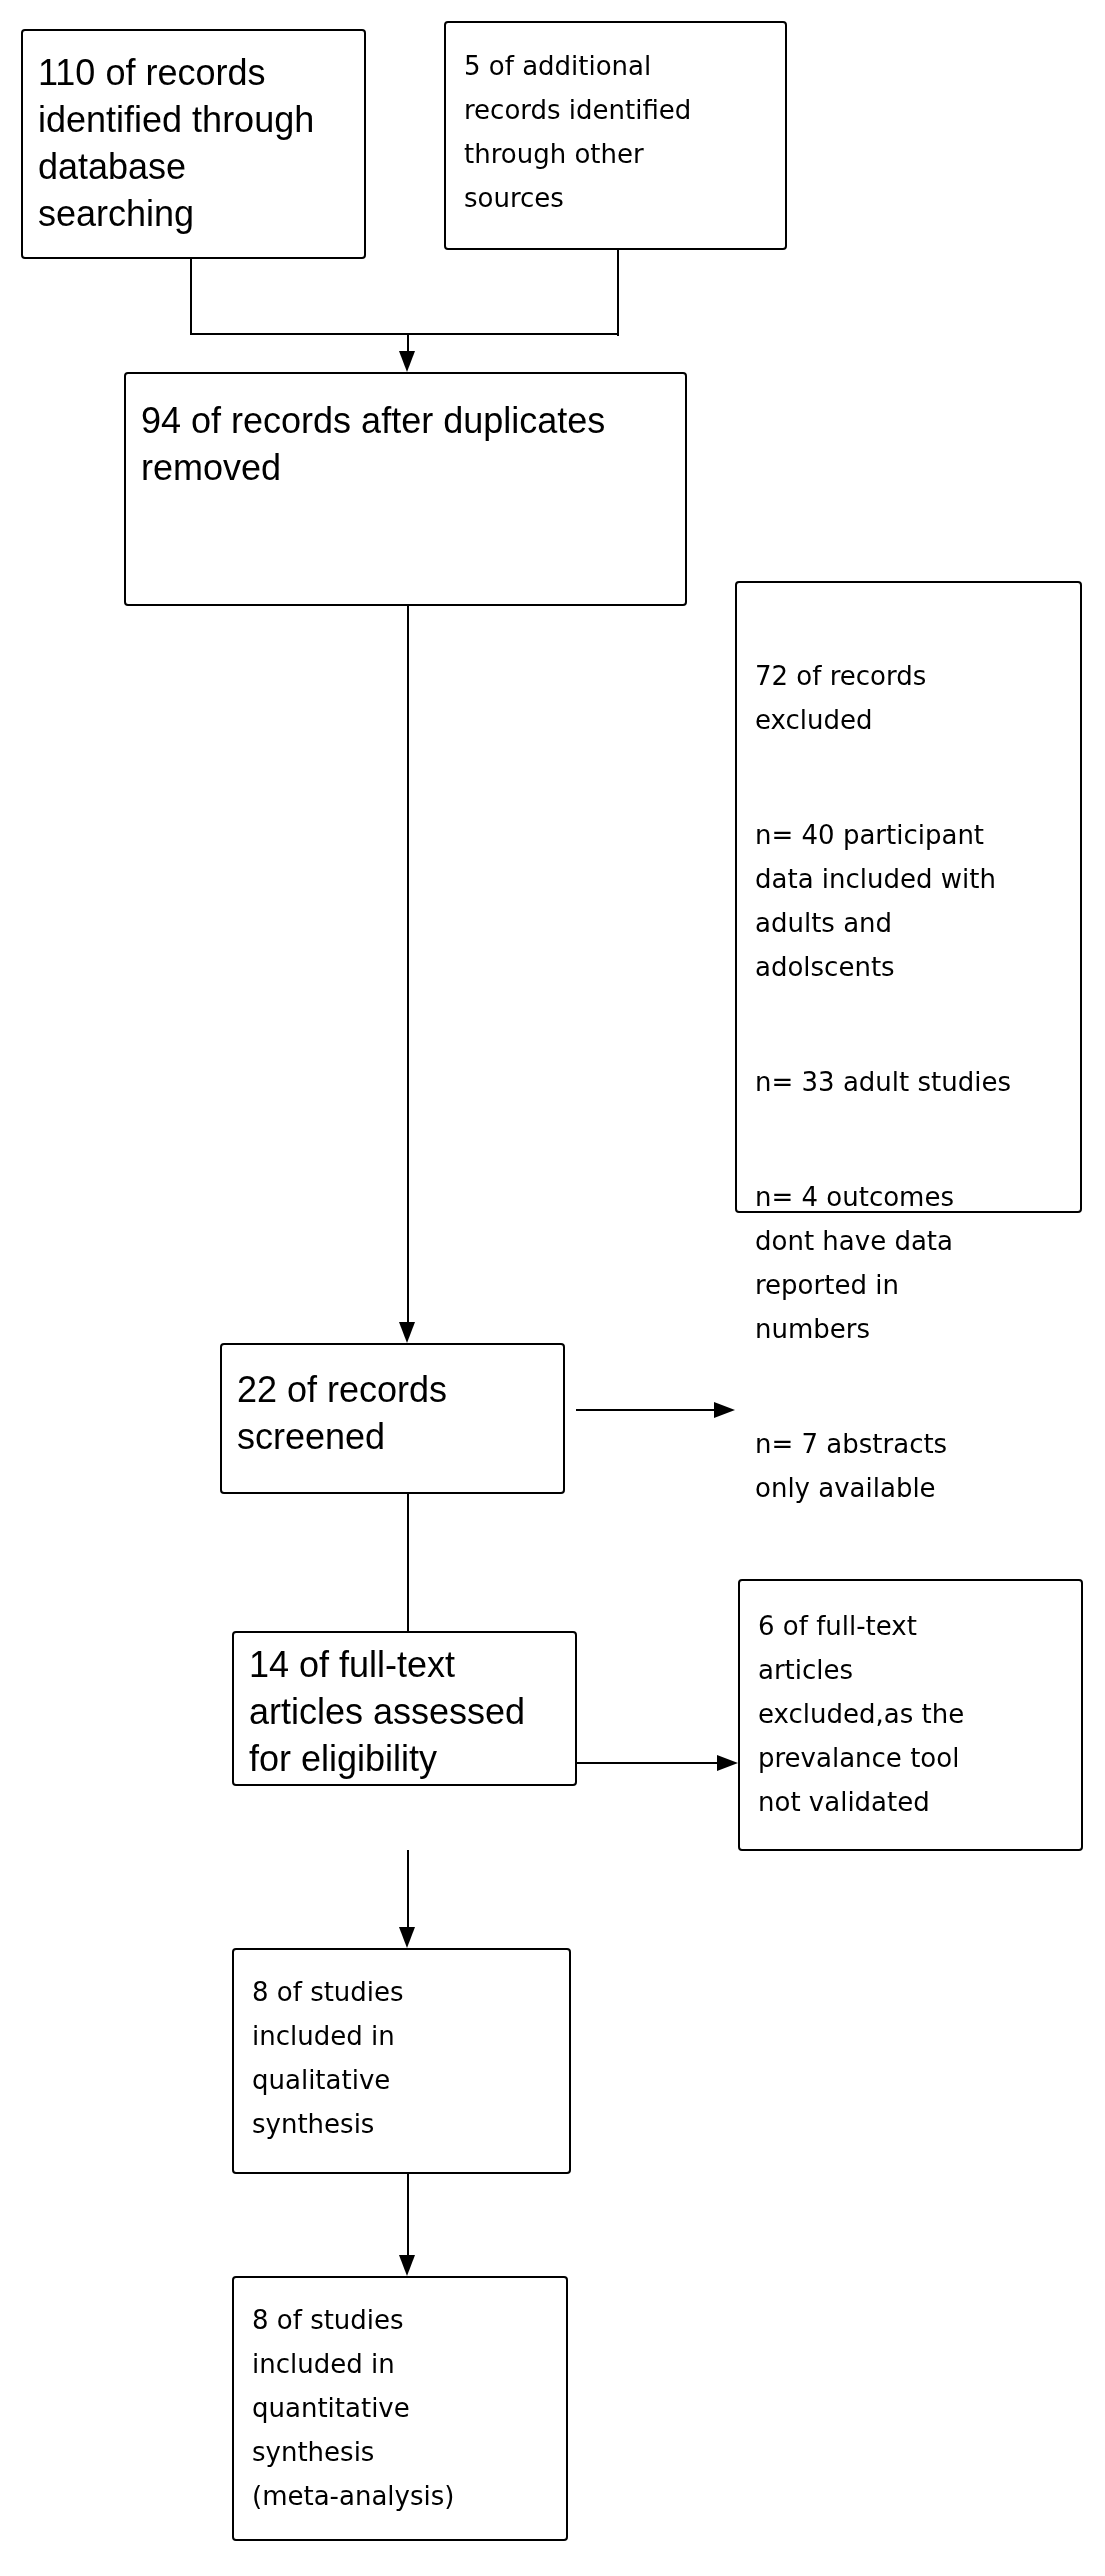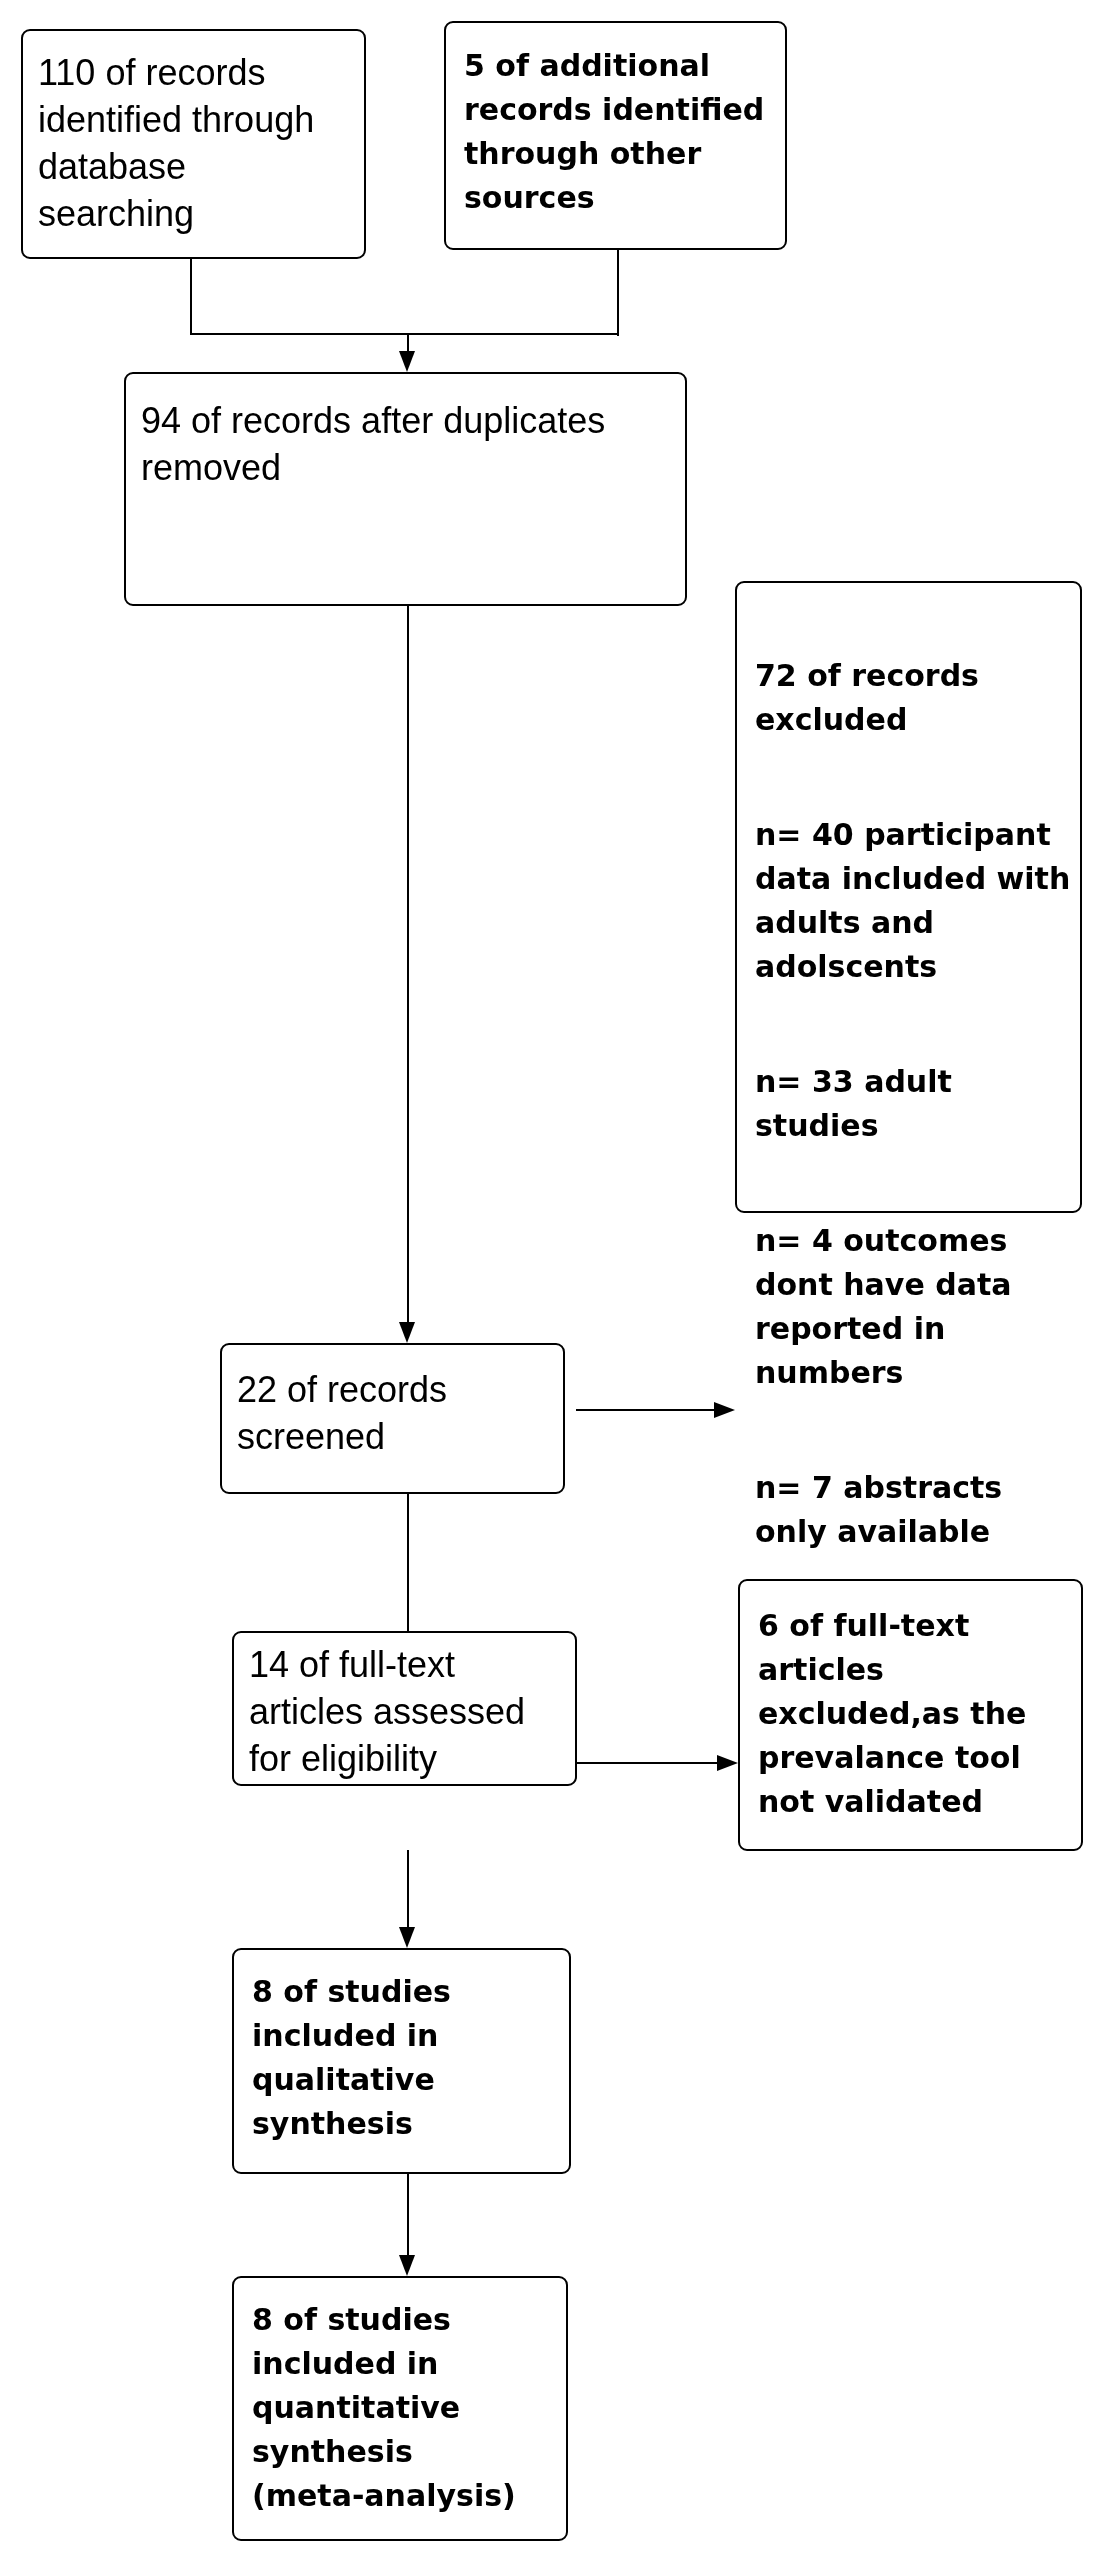--- a/index.html
+++ b/index.html
@@ -12,39 +12,38 @@
     width: 1105px;
     height: 2576px;
     background: #ffffff;
     overflow: hidden;
     color: #000000;
   }
   .box {
     position: absolute;
     box-sizing: border-box;
     border: 2.3px solid #000000;
-    border-radius: 9px;
+    border-radius: 4px;
     background: #ffffff;
     white-space: pre-line;
     color: #000000;
   }
   
   .fa {
     font-family: "Liberation Sans", sans-serif;
     font-size: 36px;
     line-height: 47px;
     padding: 18px 12px 0 15px;
   }
   
   .fb {
     font-family: "DejaVu Sans", sans-serif;
-    font-size: 30px;
+    font-size: 26px;
     line-height: 44px;
     padding: 21px 9px 16px 18px;
-    font-weight: bold;
   }
   .box p {
     margin: 0 0 27px 0;
     white-space: pre-line;
   }
   .box p:last-child { margin-bottom: 0; }
   .vline, .hline {
     position: absolute;
     background: #000000;
   }

